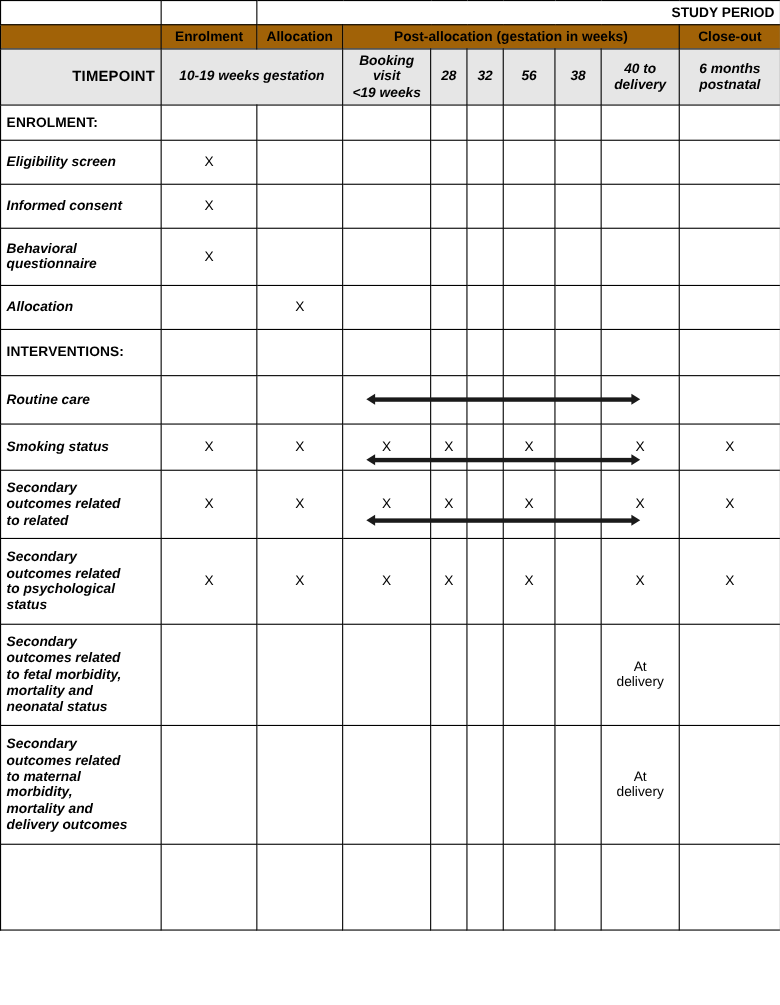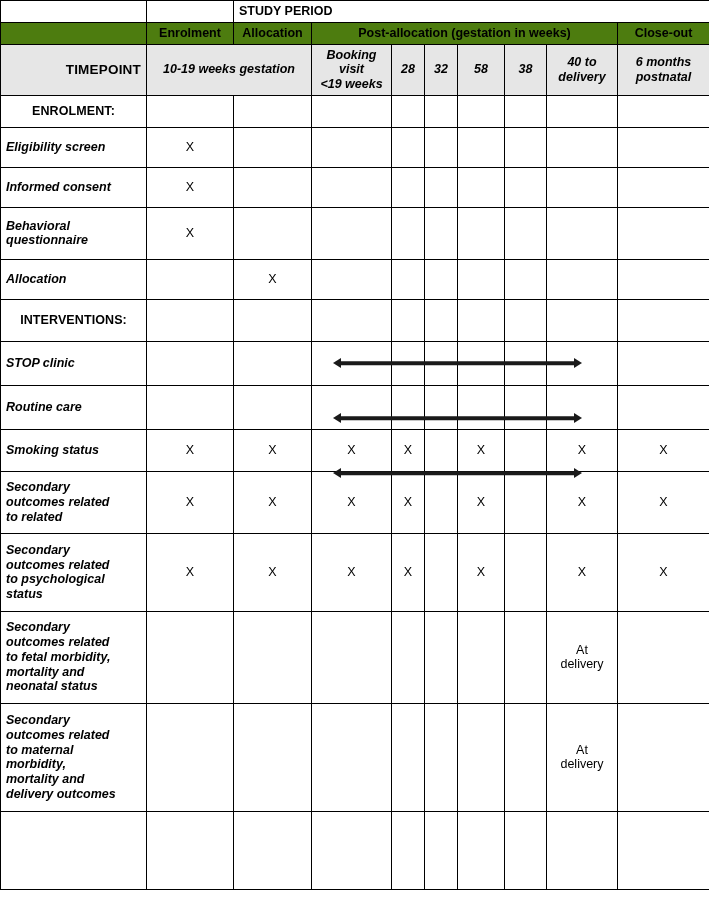--- a/index.html
+++ b/index.html
@@ -38,21 +38,21 @@
   }
 
   
   .frame-left   { border-left-width: 2px; }
   .frame-right  { border-right-width: 2px; }
   .frame-top    { border-top-width: 2px; }
   .frame-bottom { border-bottom-width: 2px; }
 
   
   .hdr-center {
-    text-align: left;
+    text-align: right;
     font-weight: bold;
     font-size: 13.5px;
   }
   .hdr-group {
     text-align: center;
     font-weight: bold;
     font-size: 13.5px;
   }
   .timepoint-row td {
     background: #e6e6e6;
@@ -62,34 +62,34 @@
     font-size: 12.5px;
     border-bottom-width: 3px;
   }
   .timepoint-label {
     text-align: right !important;
     font-style: normal !important;
     font-size: 13.5px !important;
     letter-spacing: 0.2px;
     margin-left: 22px;
   }
-  .blank-hdr { background: #4d7c0f; border-bottom-width: 2px; }
+  .blank-hdr { background: #a16207; border-bottom-width: 2px; }
 
   
   .rowlabel {
     text-align: left;
     font-weight: bold;
     font-style: italic;
     font-size: 13px;
     border-right-width: 2.5px;
     padding-right: 7px;
     line-height: 1.17;
   }
   .section-head {
-    text-align: center;
+    text-align: left;
     font-weight: bold;
     font-style: normal;
     font-size: 13.5px;
     padding-left: 14px;
     border-right-width: 2.5px;
     letter-spacing: 0.1px;
     margin-left: 30px;
   }
 
   
@@ -178,21 +178,21 @@
       <tr class="timepoint-row">
         <td class="timepoint-label frame-left">TIMEPOINT</td>
         <td colspan="2" class="vthick-l">10-19 weeks gestation</td>
         <td class="vthick-l">
           <span>Booking</span><br>
           <span>visit</span><br>
           <span>&lt;19 weeks</span>
         </td>
         <td>28</td>
         <td>32</td>
-        <td>58</td>
+        <td>56</td>
         <td>38</td>
         <td class="vthick-l">
           <span>40 to</span><br>
           <span>delivery</span>
         </td>
         <td class="frame-right vthick-l">
           <span>6 months</span><br>
           <span>postnatal</span>
         </td>
       </tr>
@@ -271,32 +271,20 @@
         <td class="vthick-l"></td>
         <td class="vthick-l"></td>
         <td></td>
         <td></td>
         <td></td>
         <td></td>
         <td class="vthick-l"></td>
         <td class="frame-right vthick-l"></td>
       </tr>
 
-      <tr id="row-stop-clinic">
-        <td class="rowlabel frame-left" style="height:44px">STOP clinic</td>
-        <td class="vthick-l"></td>
-        <td class="vthick-l"></td>
-        <td class="vthick-l"></td>
-        <td></td>
-        <td></td>
-        <td></td>
-        <td></td>
-        <td class="vthick-l"></td>
-        <td class="frame-right vthick-l"></td>
-      </tr>
 
 
       <tr id="row-routine-care" class="sect-bot">
         <td class="rowlabel frame-left" style="height:44px">Routine care</td>
         <td class="vthick-l"></td>
         <td class="vthick-l"></td>
         <td class="vthick-l"></td>
         <td></td>
         <td></td>
         <td></td>

